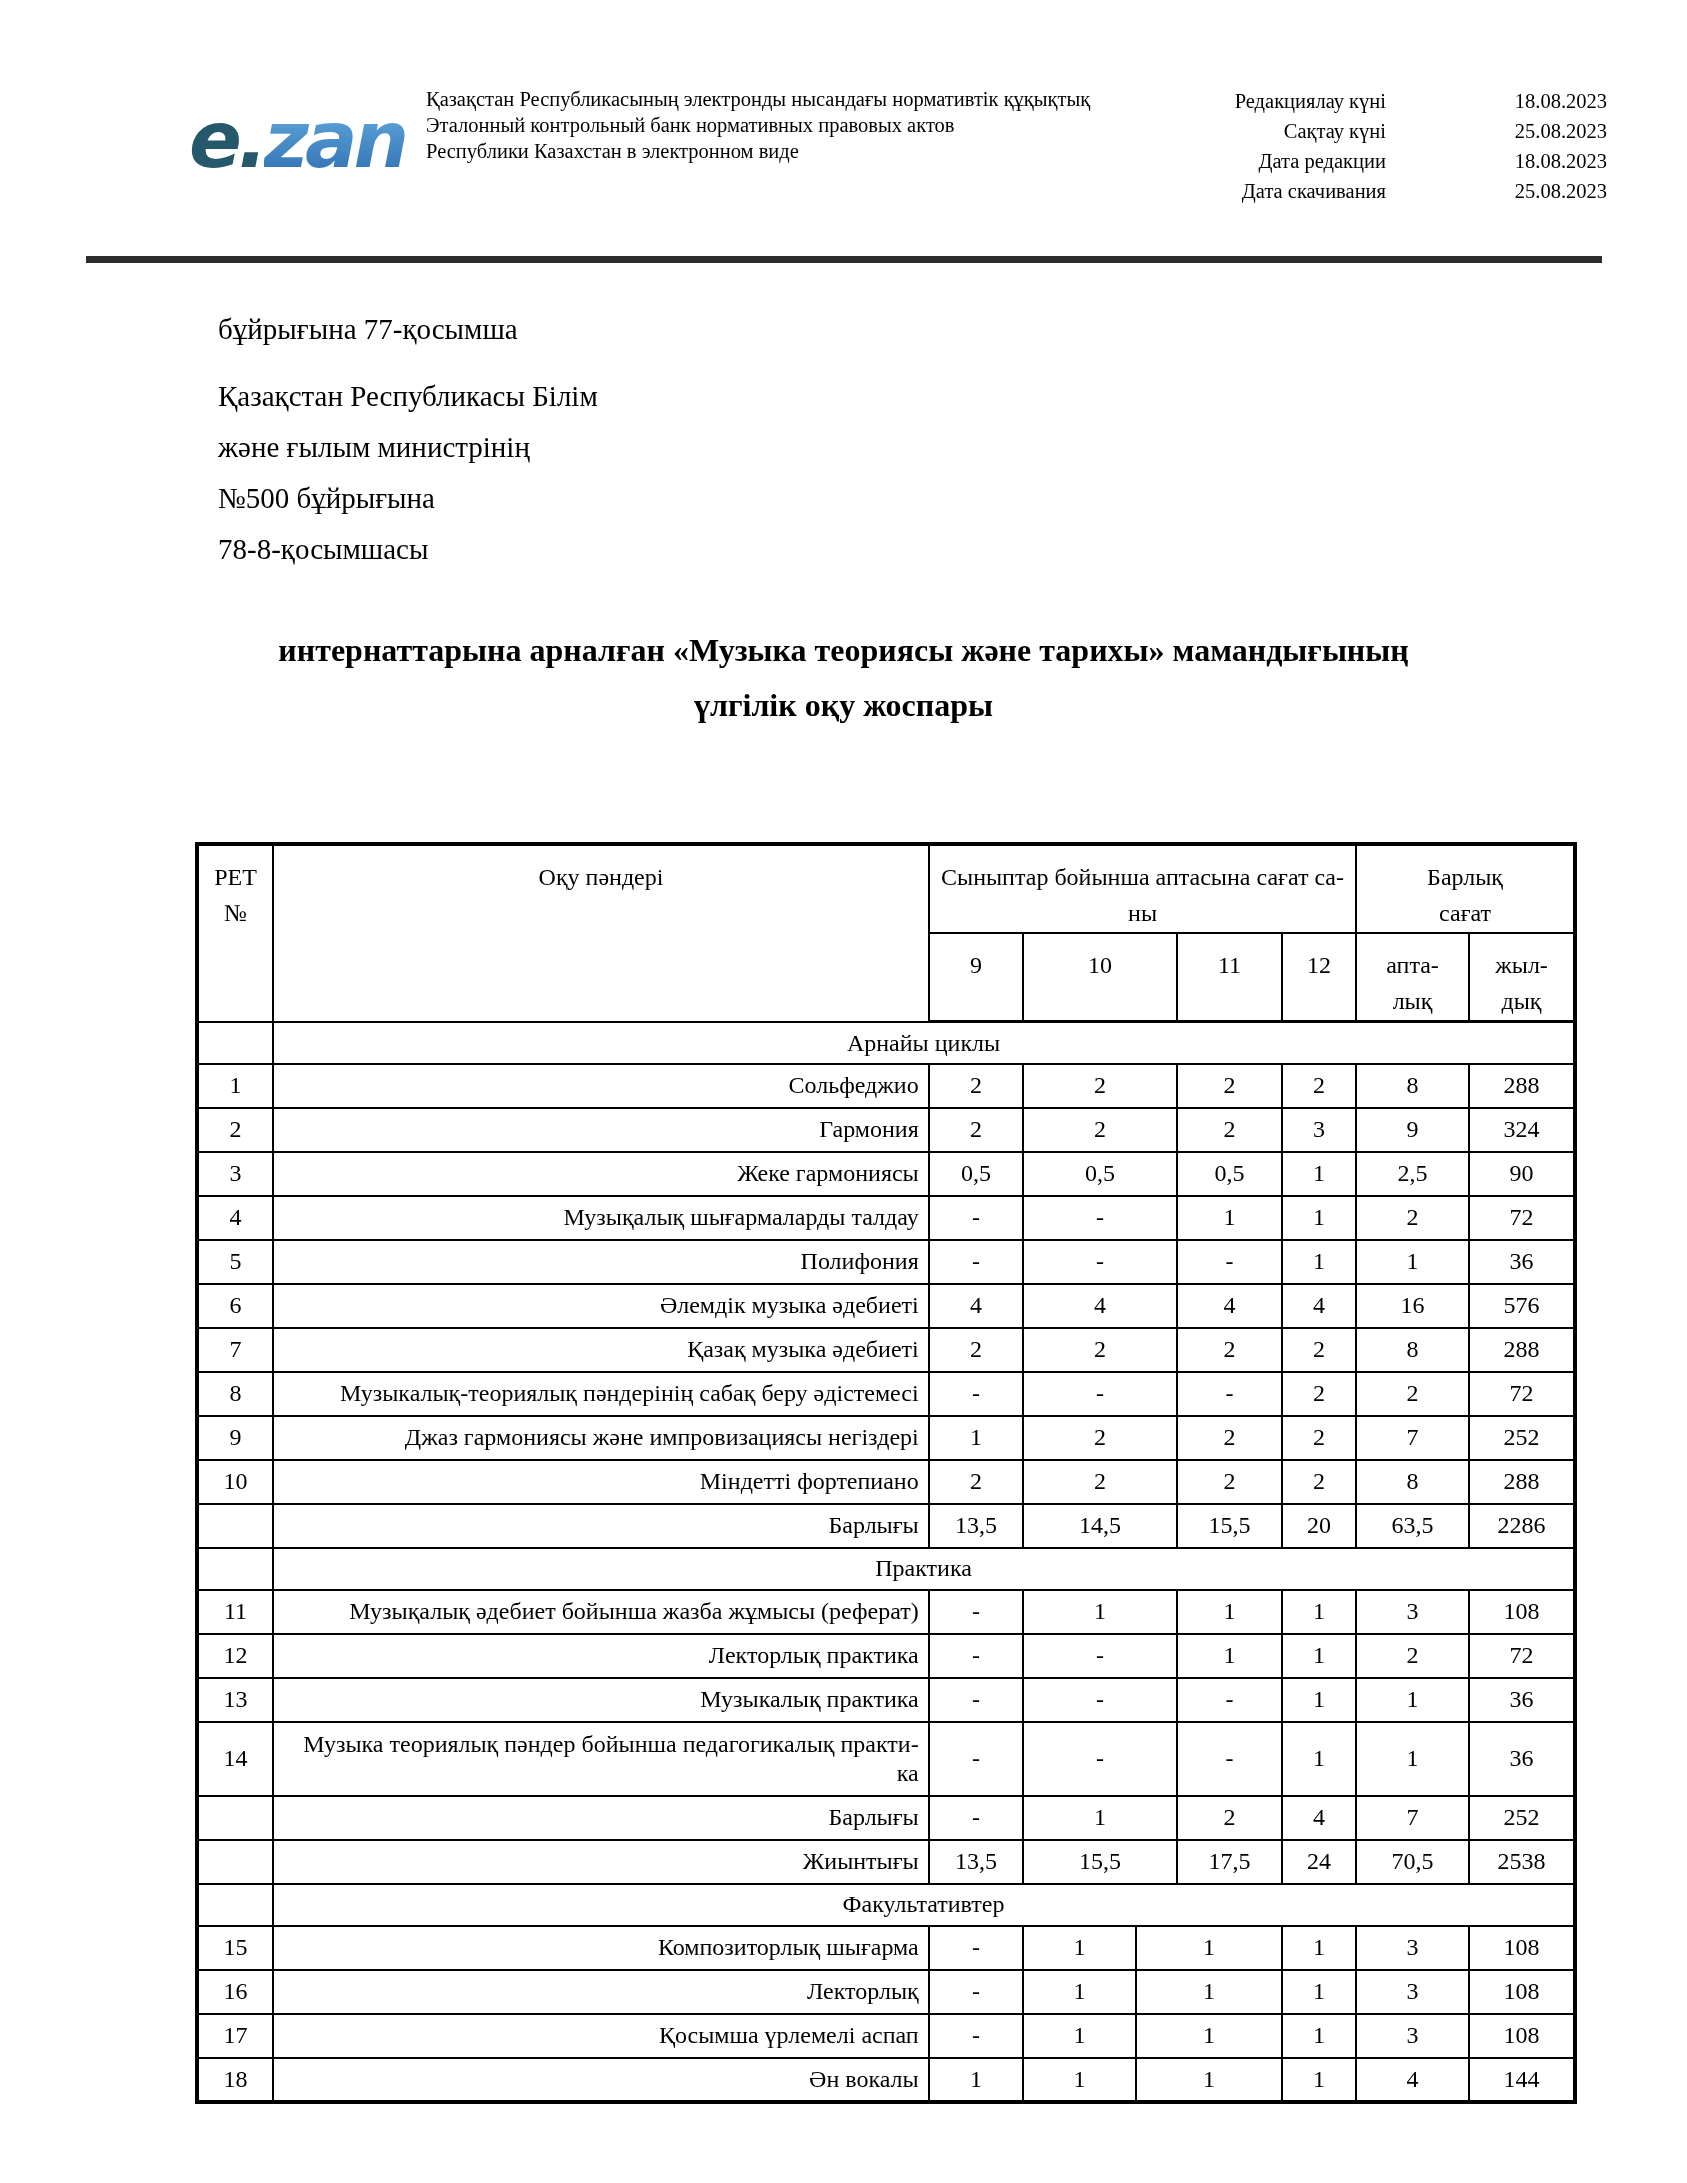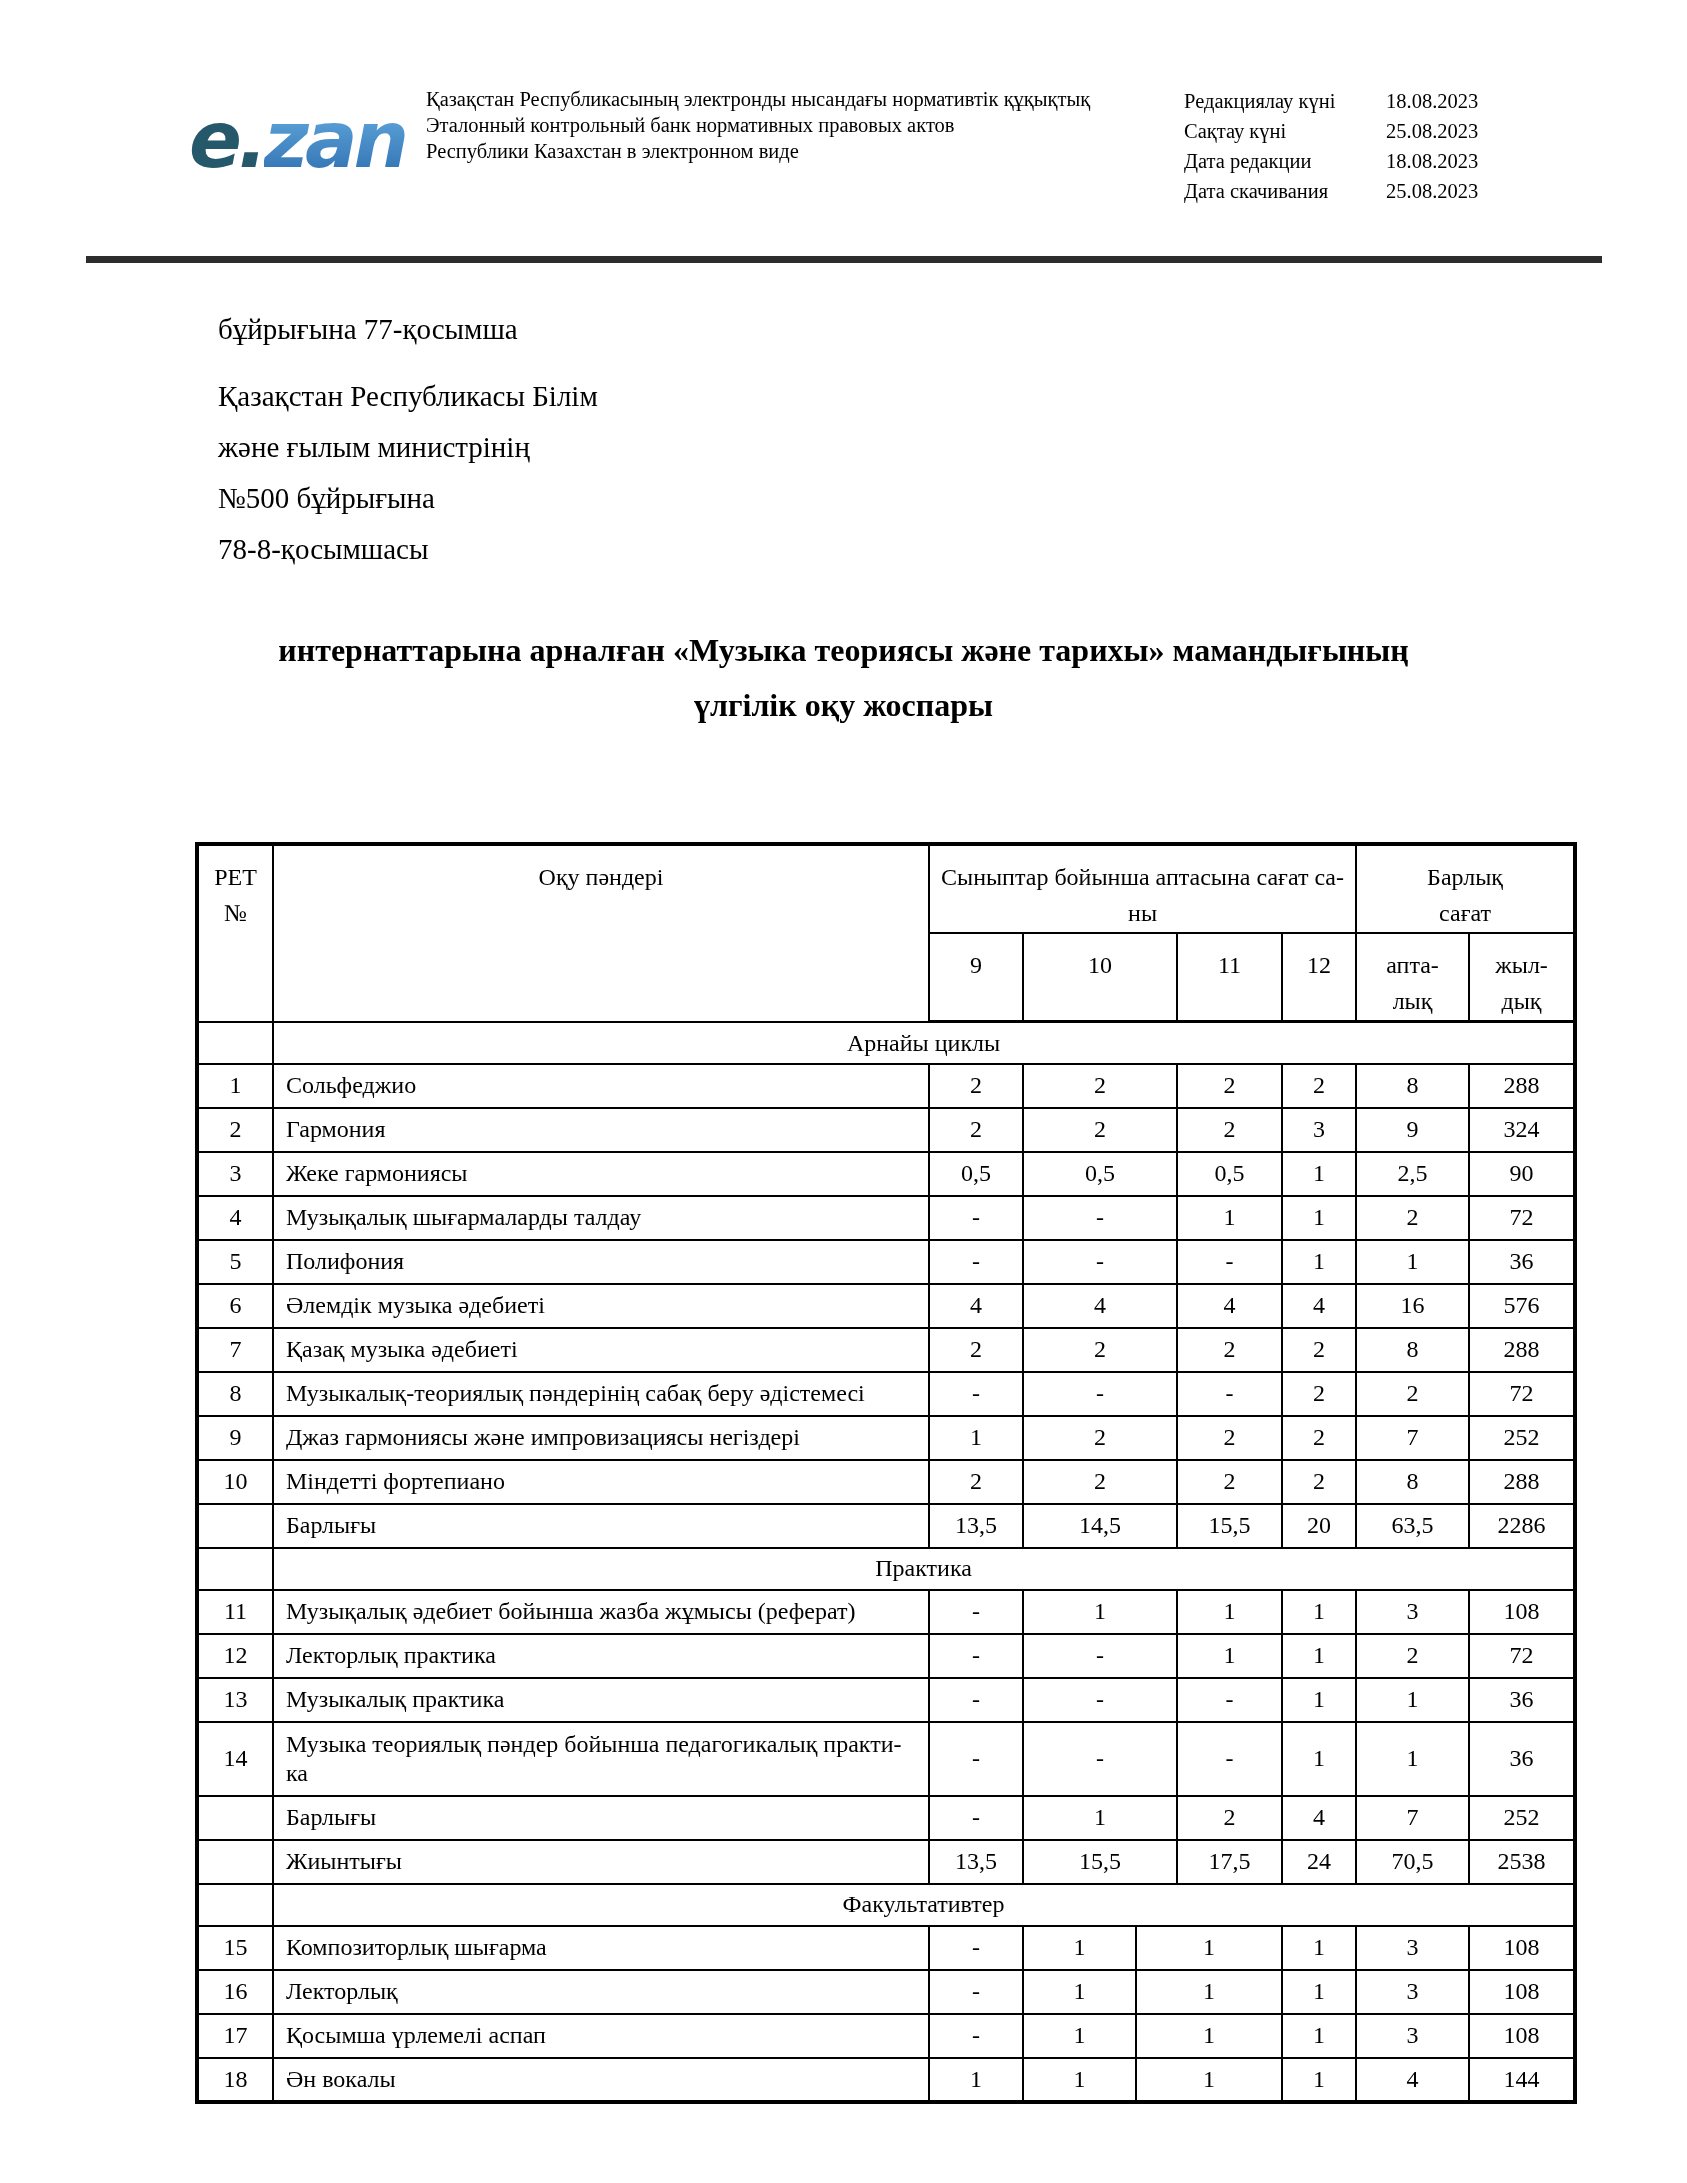--- a/index.html
+++ b/index.html
@@ -19,21 +19,21 @@
     background:linear-gradient(#6ab1e4,#2b6cae);
     -webkit-background-clip:text;background-clip:text;color:transparent;
   }
   .bank{
     position:absolute;left:426px;top:86px;width:748px;
     font-size:20.5px;line-height:26px;
   }
   .meta{
     position:absolute;left:1184px;top:86px;width:423px;
     font-size:20.5px;line-height:30px;
-    display:grid;grid-template-columns:202px 1fr;column-gap:0;
+    display:grid;grid-template-columns:202px 1fr;column-gap:0;text-align:right;
   }
   .rule{
     position:absolute;left:86px;top:256px;width:1516px;height:7.3px;background:#2d2d2d;
   }
   
   .appendix{
     position:absolute;left:218px;top:310px;width:1469px;
     text-align:left;font-size:29px;
   }
   .appendix .first{line-height:38px;margin-bottom:22.5px;}
@@ -52,21 +52,21 @@
   th,td{
     border:2px solid #000;border-top-width:2.6px;border-bottom-width:2.6px;
     font-size:24px;font-weight:normal;overflow:hidden;
   }
   thead th{vertical-align:top;text-align:center;padding-top:13.2px;line-height:36px;}
   thead tr.head1{height:74px;}
   thead tr.head2{height:75px;}
   thead tr.head2 th{border-bottom-width:3.3px;}
   .pre{white-space:pre-line;}
   tbody td{vertical-align:middle;text-align:center;padding:0 5.3px;}
-  tbody td.subject{text-align:left;padding:0 9.3px 0 12px;white-space:pre-line;line-height:29px;}
+  tbody td.subject{text-align:right;padding:0 9.3px 0 12px;white-space:pre-line;line-height:29px;}
   tr.body-row{height:44px;}
   tr.tall-row{height:74px;}
   tr.section-row{height:42px;}
   tr.section-row td.section-title{text-align:center;}
 </style>
 </head>
 <body>
 
 <div class="logo"><span class="e">e.</span><span class="zan">zan</span></div>
 

